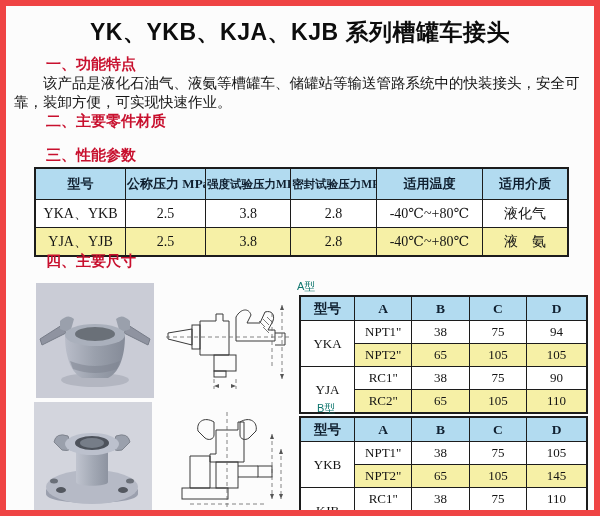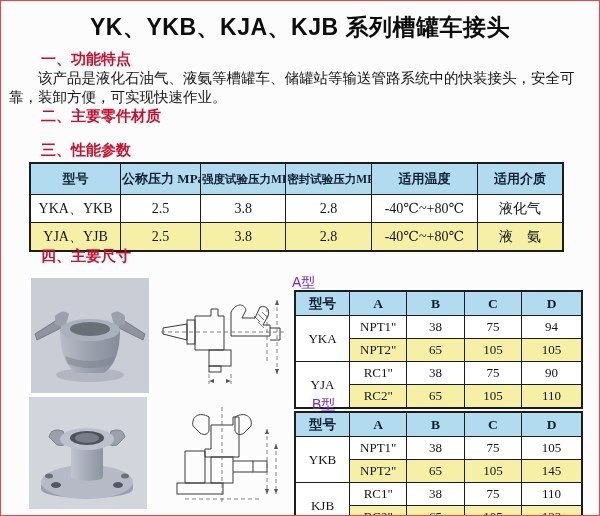--- a/index.html
+++ b/index.html
@@ -1,18 +1,18 @@
 <!DOCTYPE html>
 <html><head>
 <meta charset="utf-8">
 <style>
   html,body{margin:0;padding:0;background:#ffffff;}
   .page{
     position:relative; width:600px; height:516px; box-sizing:border-box;
-    background:#fcfcfc; border:1px solid #ef4444; overflow:hidden;
+    background:#fcfcfc; border:6px solid #ef4444; overflow:hidden;
     font-family:"Liberation Sans","DejaVu Sans",sans-serif; color:#141414;
   }
   .title{
     position:absolute; top:11px; left:0; right:0; text-align:center;
     font-size:23px; font-weight:bold; letter-spacing:.5px; color:#0d0d0d;
   }
   .sec-heading{
     position:absolute; left:40px; color:#c8102e; font-weight:bold; font-size:15px;
   }
   #h1{top:49px;} #h2{top:106px;} #h3{top:140px;} #h4{top:246px;}
@@ -28,21 +28,21 @@
   .perf{
     position:absolute; top:161px; left:28px; width:535px;
     border:2px solid #1c1c1c;
     font-family:"Liberation Serif","DejaVu Serif",serif;
   }
   .perf th{background:#b2dbf0; height:28px; font-size:13px; font-weight:bold; color:#102030;}
   .perf th.small{font-size:11.5px;}
   .perf td{height:25px; font-size:14px; background:#ffffff;}
   tr.yellow td{background:#f6f0a6;}
 
-  .dim-label{position:absolute; left:291px; font-size:14px; color:#6d28d9;}
+  .dim-label{position:absolute; left:291px; font-size:11px; color:#0f766e;}
   #labelA{top:273px;} #labelB{top:395px;margin-left:20px;}
   .dim{
     position:absolute; left:293px; width:289px; border:2px solid #1c1c1c;
     font-family:"Liberation Serif","DejaVu Serif",serif;
   }
   #dimA{top:289px;} #dimB{top:410px;}
   .dim th{background:#b2dbf0; height:21px; font-size:13.5px; font-weight:bold; color:#102030;}
   .dim td{height:20px; font-size:13px; background:#ffffff;}
 
   .photo,.drawing{position:absolute;}

